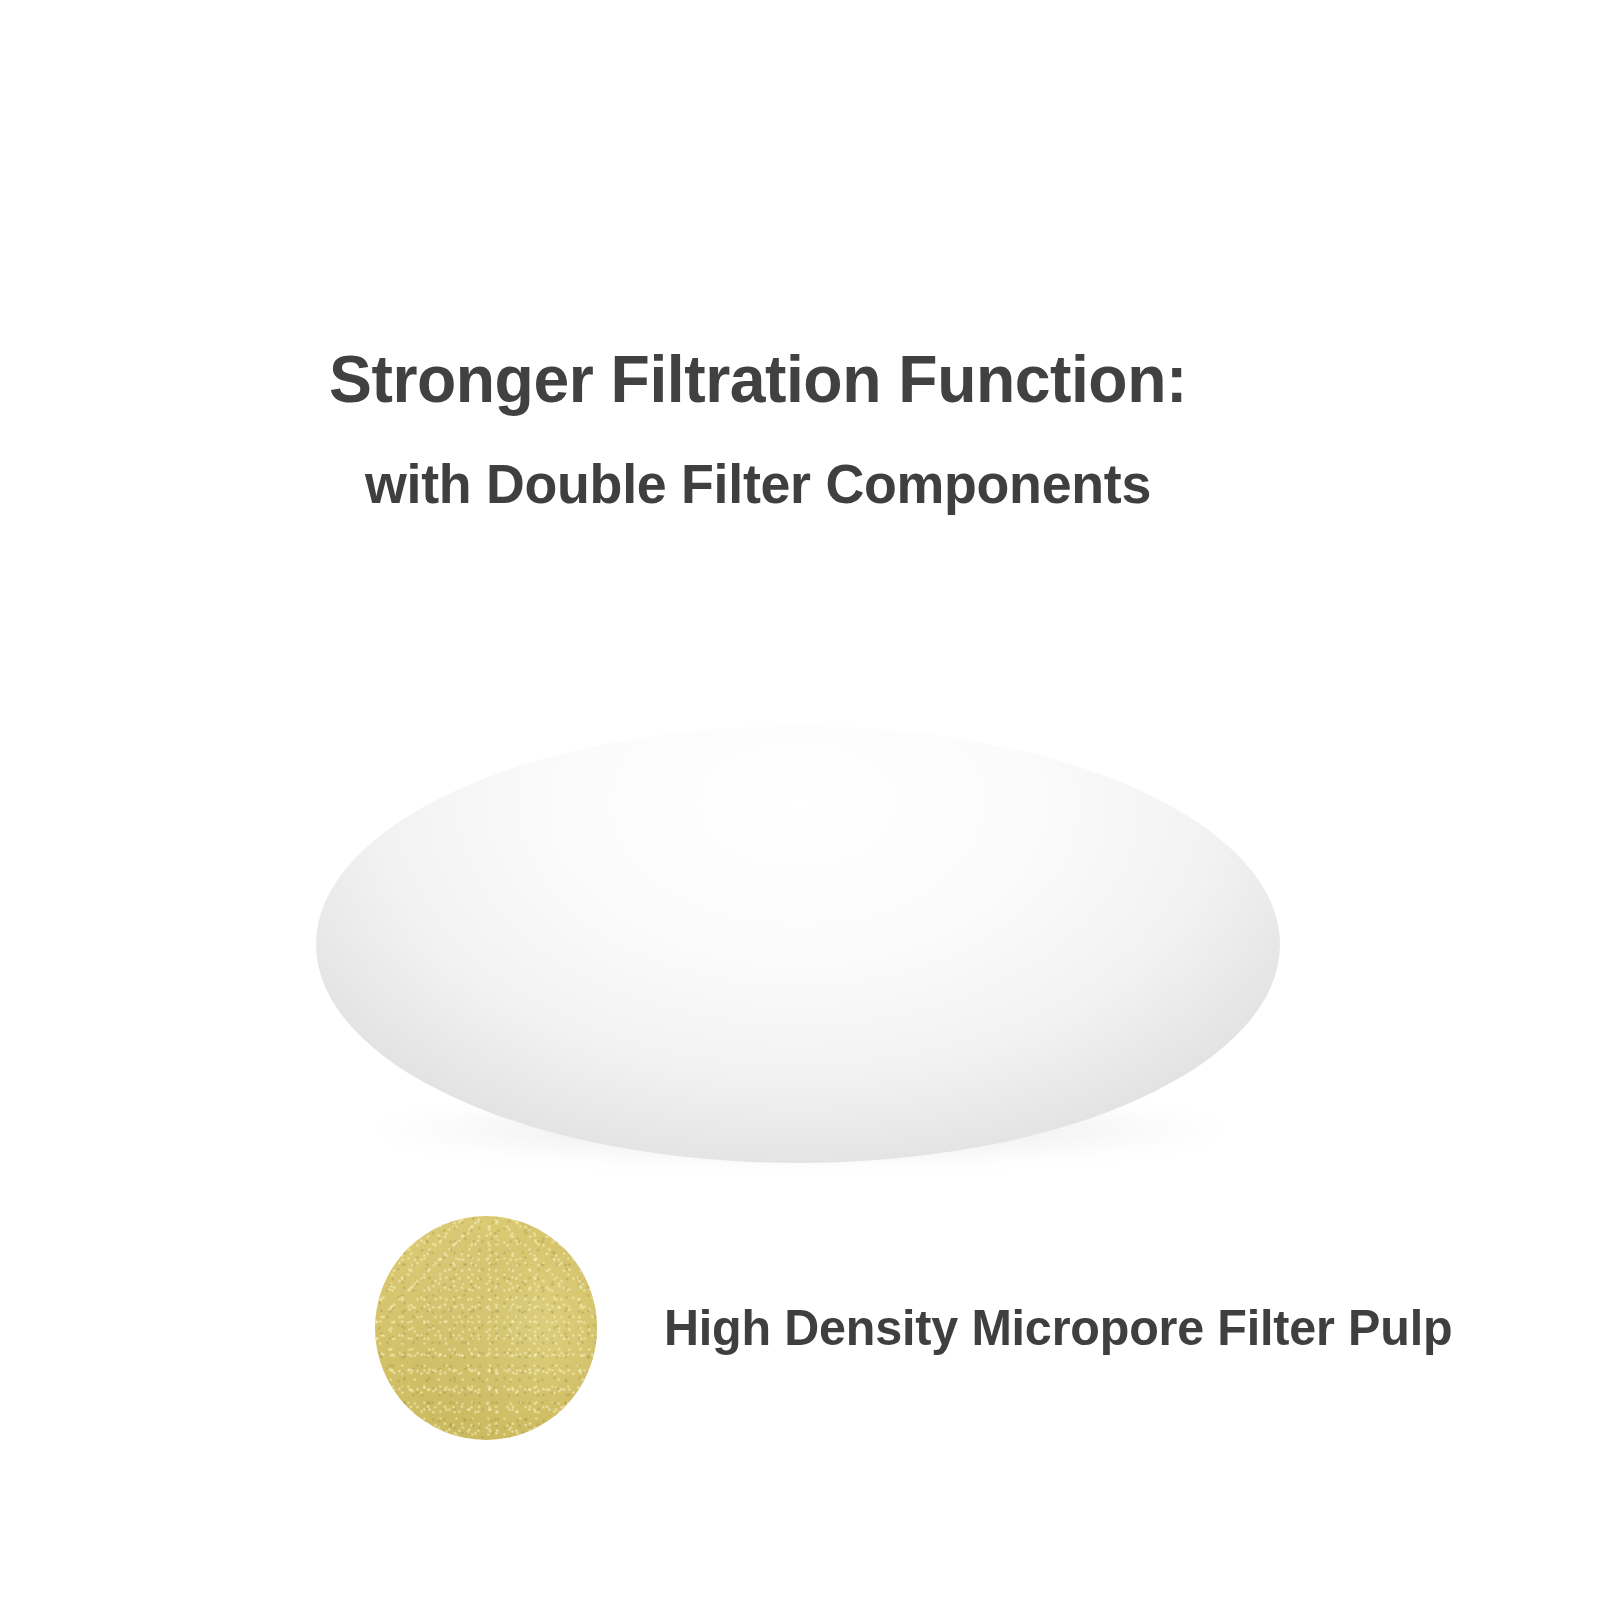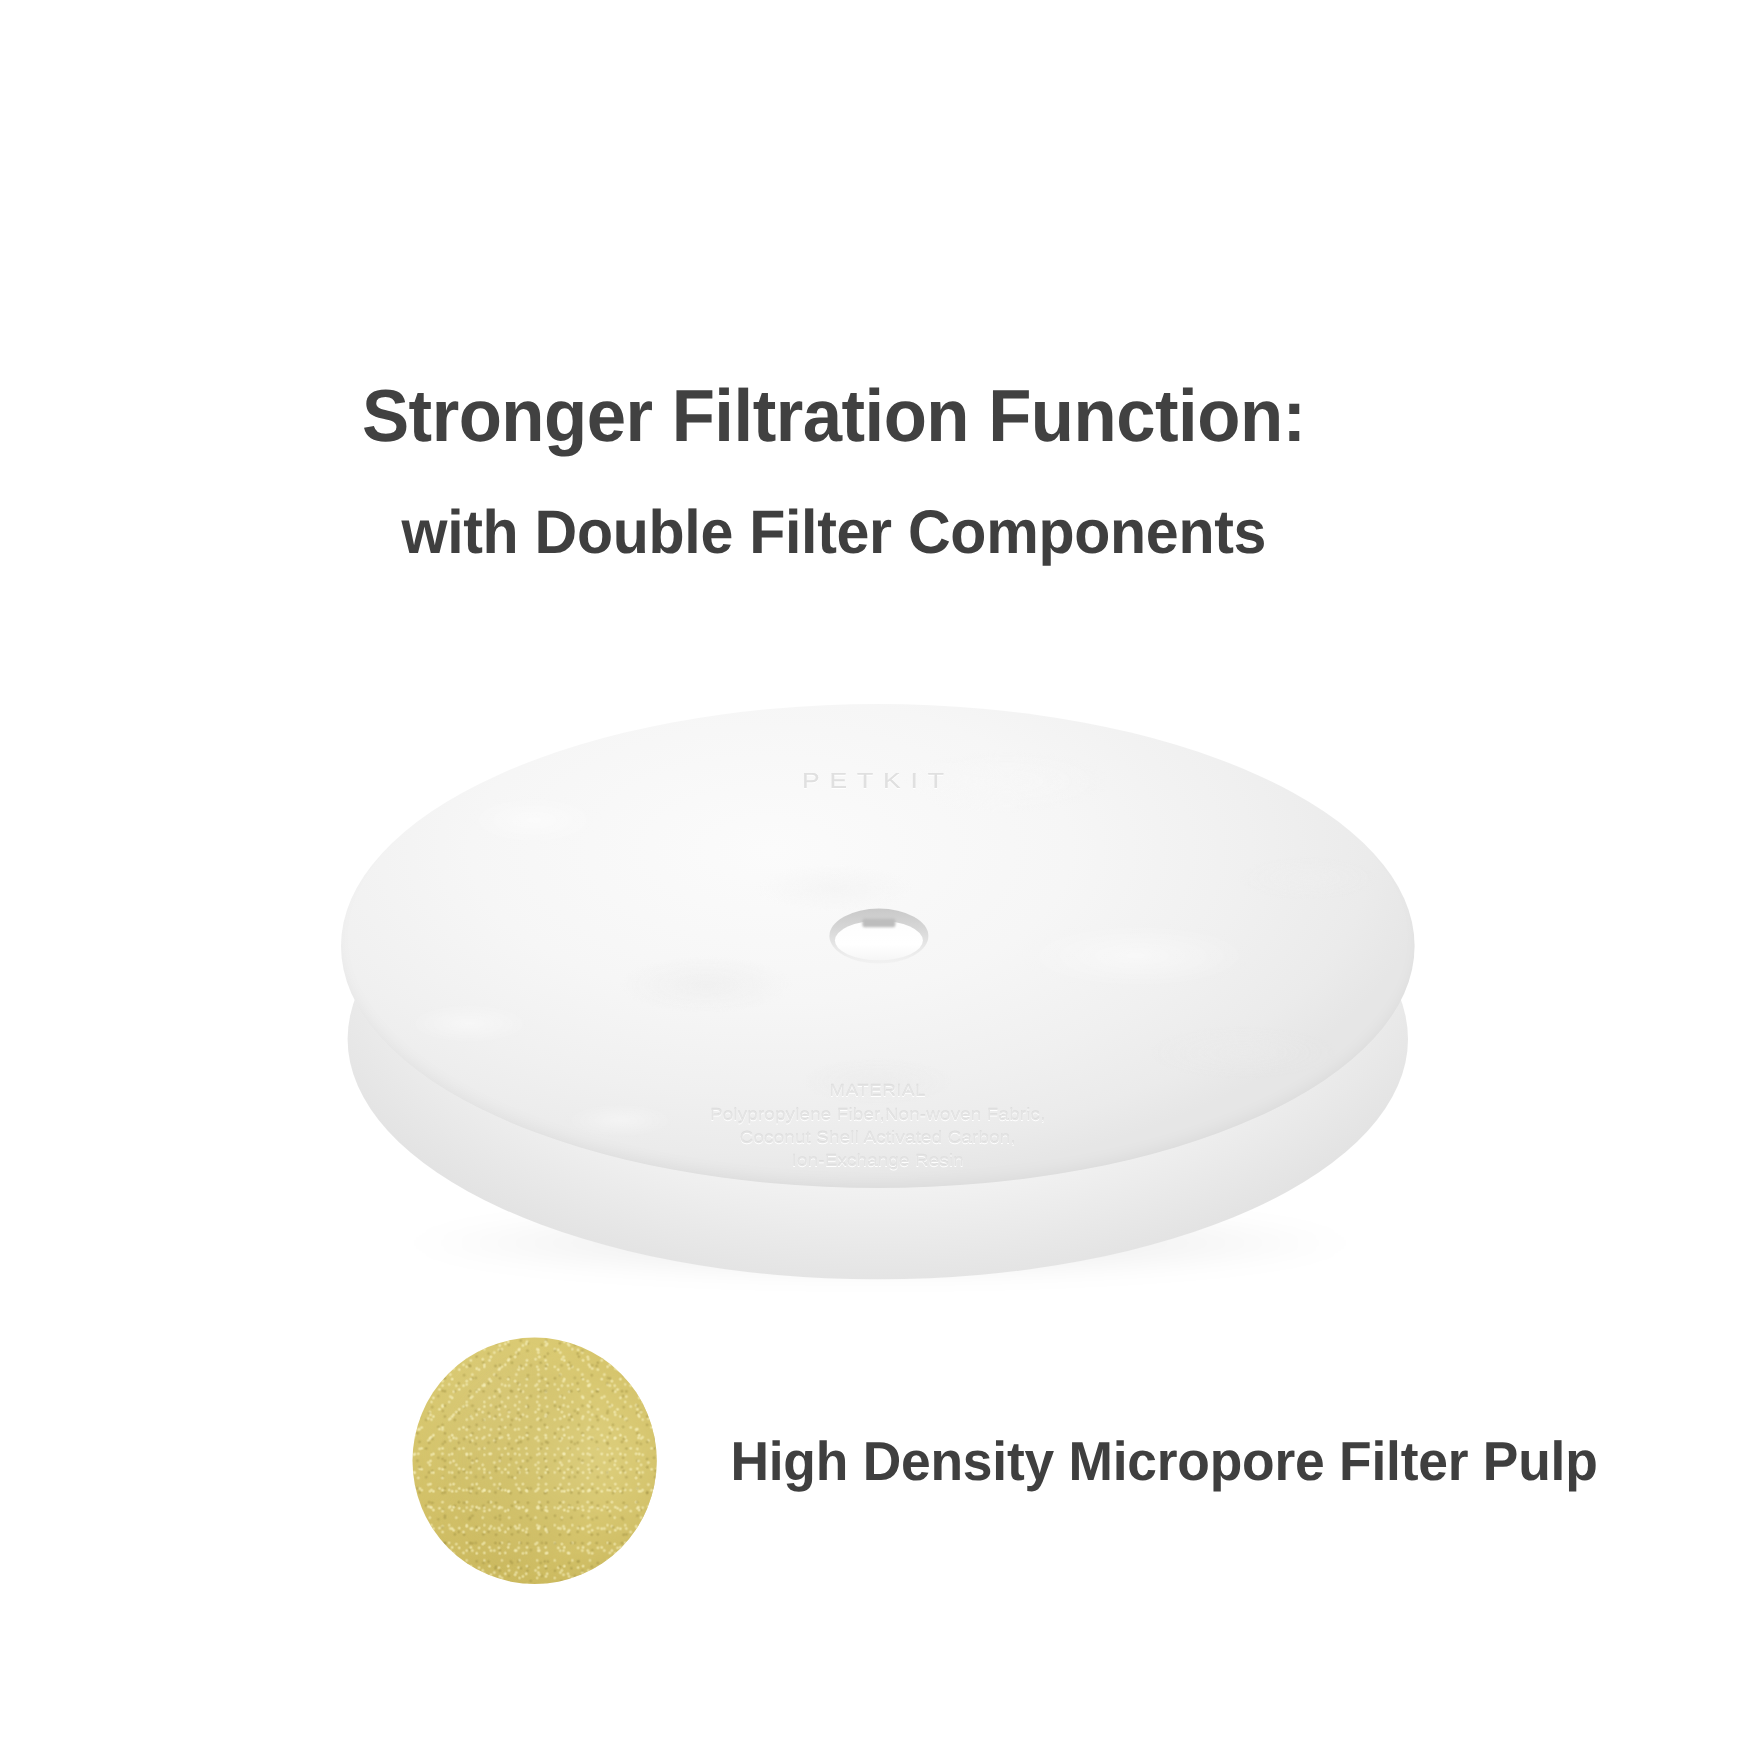--- a/index.html
+++ b/index.html
@@ -254,38 +254,20 @@
 <div class="heading-block">
   <div class="title">Stronger Filtration Function:</div>
   <div class="subtitle">with Double Filter Components</div>
 </div>
 
 <div class="disc-stage">
 
   <div class="disc-shadow"></div>
   <div class="disc-rim"></div>
 
-  <div class="disc-top">
-    <div class="disc-texture"></div>
-
-    <div class="disc-brand">PETKIT</div>
-
-    <div class="disc-hole">
-      <div class="hole-rim"></div>
-      <div class="hole-inner"></div>
-      <div class="hole-notch"></div>
-    </div>
-
-    <div class="disc-material">
-      <div class="m-head">MATERIAL</div>
-      <div class="m-line">Polypropylene Fiber,Non-woven Fabric,</div>
-      <div class="m-line">Coconut Shell Activated Carbon,</div>
-      <div class="m-line">Ion-Exchange Resin</div>
-    </div>
-  </div>
 </div>
 
 <div class="puck">
   <div class="puck-shadowarc"></div>
   <div class="puck-crescent"></div>
   <div class="puck-grain"></div>
 </div>
 
 <div class="caption">High Density Micropore Filter Pulp</div>
 

